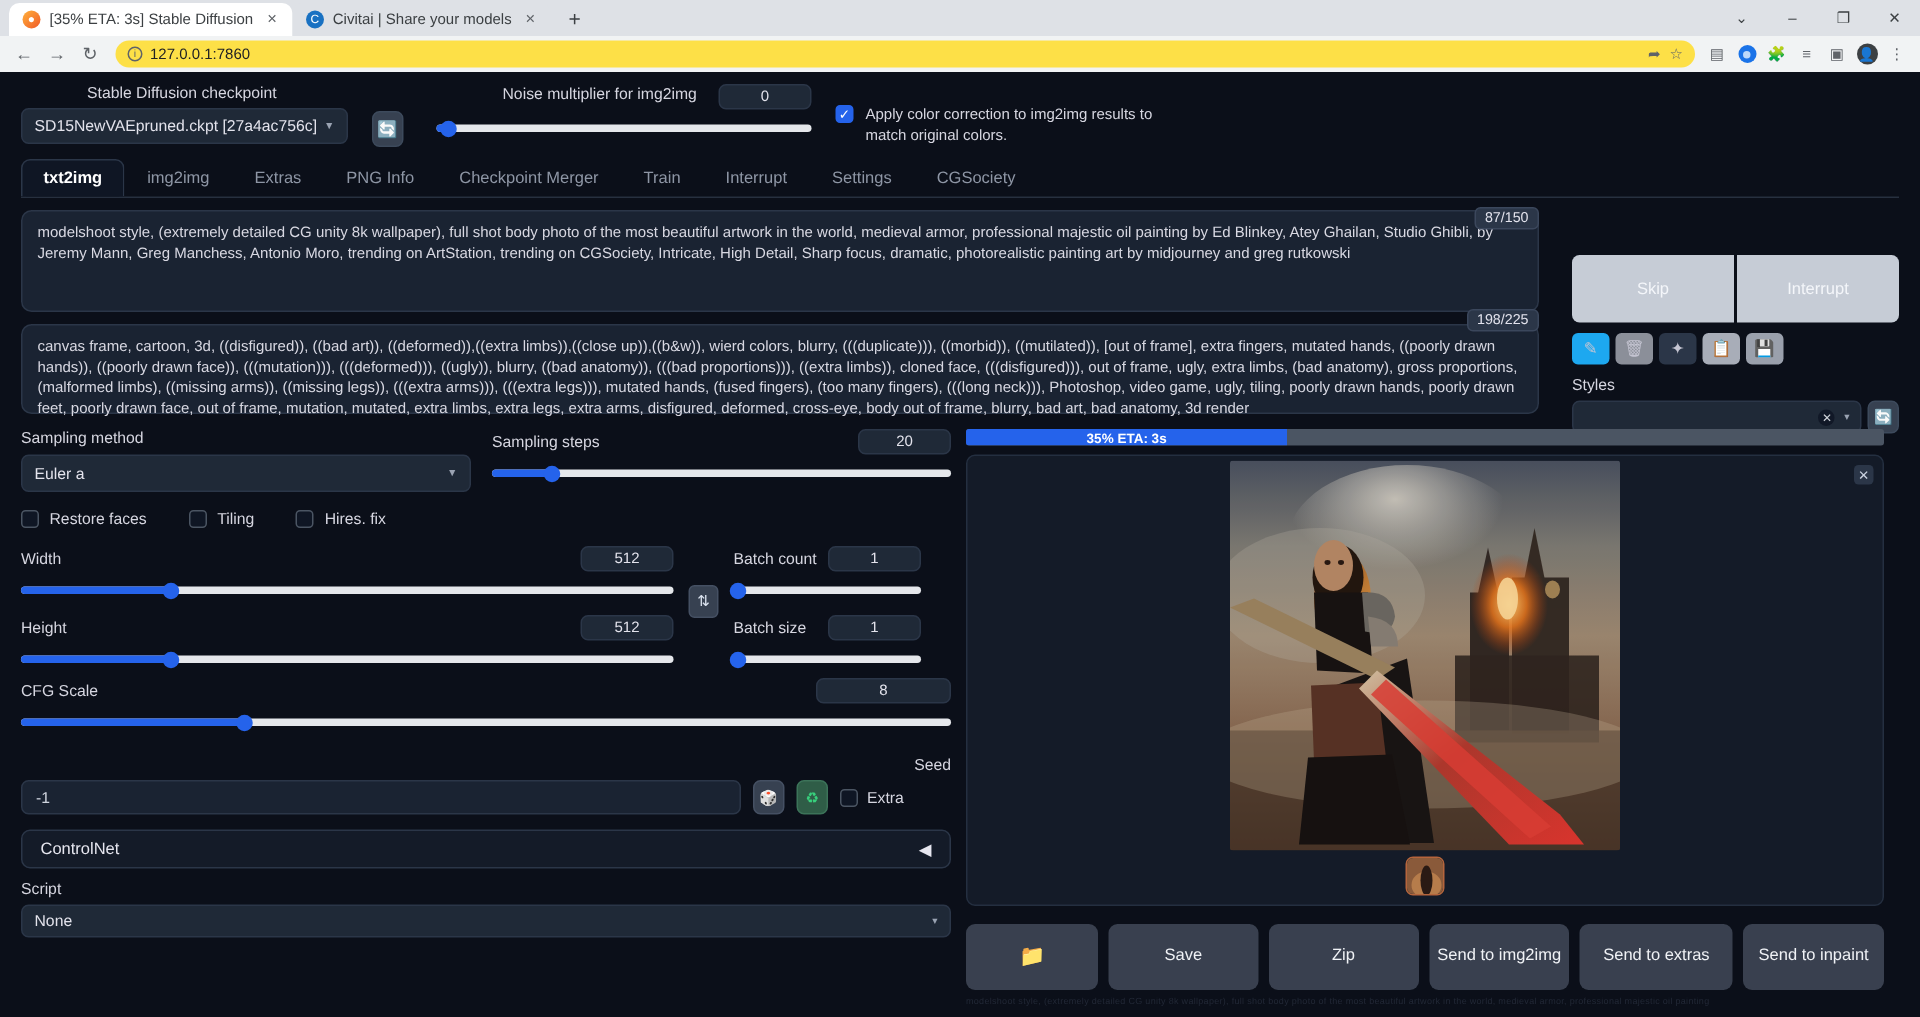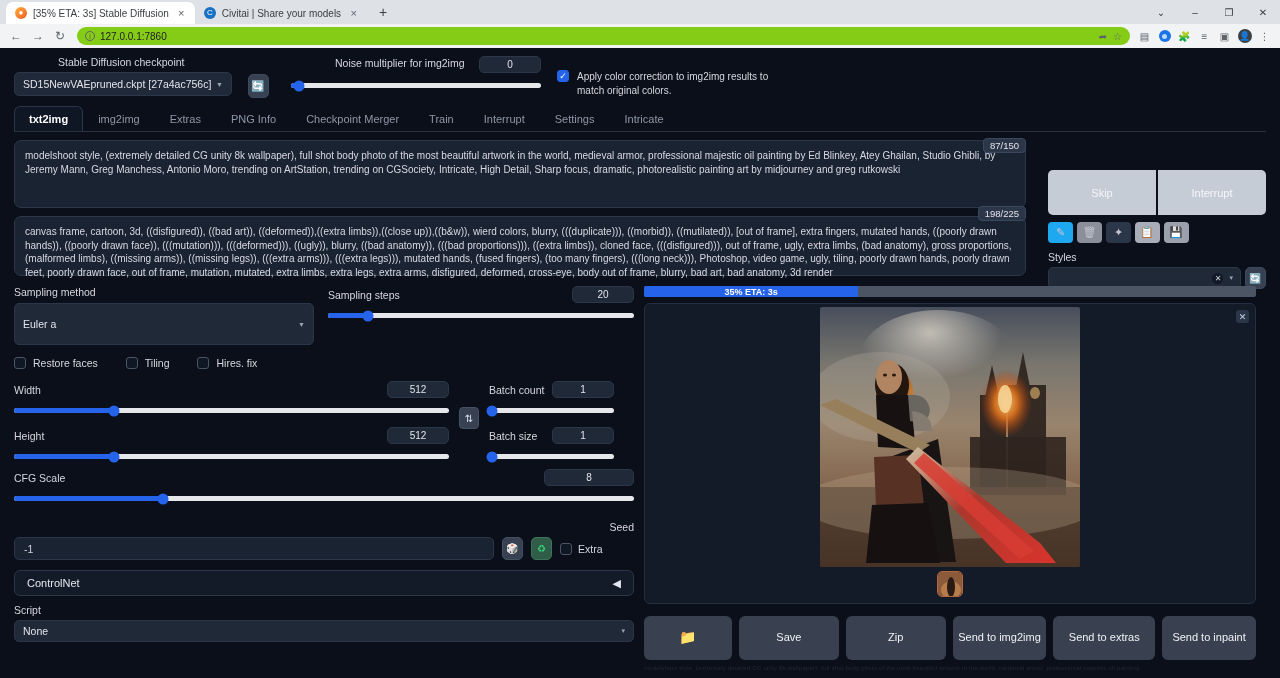--- a/index.html
+++ b/index.html
@@ -64,21 +64,21 @@
     display: flex; align-items: center; padding: 0 6px;
     gap: 2px;
   }
   .navbtn {
     width: 20px; height: 20px; display: flex;
     align-items: center; justify-content: center;
     color: #5f6368; font-size: 12px; border-radius: 50%;
   }
   .omnibox {
     flex: 1 1 auto; height: 18px; margin: 0 5px;
-    background: #84cc16; border-radius: 9px;
+    background: #fde047; border-radius: 9px;
     display: flex; align-items: center; gap: 5px;
     padding: 0 8px; font-size: 10px; color: #202124;
   }
   .omni-info {
     width: 10px; height: 10px; border-radius: 50%;
     border: 1px solid #5f6368; color: #5f6368;
     font-size: 7px; display: flex; align-items: center; justify-content: center;
     flex: 0 0 10px; line-height: 1;
   }
   .omni-url { flex: 1 1 auto; }
@@ -421,21 +421,21 @@
 
   <div class="tabs">
     <div class="tab active">txt2img</div>
     <div class="tab">img2img</div>
     <div class="tab">Extras</div>
     <div class="tab">PNG Info</div>
     <div class="tab">Checkpoint Merger</div>
     <div class="tab">Train</div>
     <div class="tab">Interrupt</div>
     <div class="tab">Settings</div>
-    <div class="tab">Intricate</div>
+    <div class="tab">CGSociety</div>
   </div>
 
   <div class="prompt-area">
     <div class="prompt-row">
       <div class="prompt-box pos">modelshoot style, (extremely detailed CG unity 8k wallpaper), full shot body photo of the most beautiful artwork in the world, medieval armor, professional majestic oil painting by Ed Blinkey, Atey Ghailan, Studio Ghibli, by Jeremy Mann, Greg Manchess, Antonio Moro, trending on ArtStation, trending on CGSociety, Intricate, High Detail, Sharp focus, dramatic, photorealistic painting art by midjourney and greg rutkowski</div>
       <span class="counter" style="right:240px; top:-2px;">87/150</span>
     </div>
     <div class="prompt-row">
       <div class="prompt-box neg">canvas frame, cartoon, 3d, ((disfigured)), ((bad art)), ((deformed)),((extra limbs)),((close up)),((b&amp;w)), wierd colors, blurry, (((duplicate))), ((morbid)), ((mutilated)), [out of frame], extra fingers, mutated hands, ((poorly drawn hands)), ((poorly drawn face)), (((mutation))), (((deformed))), ((ugly)), blurry, ((bad anatomy)), (((bad proportions))), ((extra limbs)), cloned face, (((disfigured))), out of frame, ugly, extra limbs, (bad anatomy), gross proportions, (malformed limbs), ((missing arms)), ((missing legs)), (((extra arms))), (((extra legs))), mutated hands, (fused fingers), (too many fingers), (((long neck))), Photoshop, video game, ugly, tiling, poorly drawn hands, poorly drawn feet, poorly drawn face, out of frame, mutation, mutated, extra limbs, extra legs, extra arms, disfigured, deformed, cross-eye, body out of frame, blurry, bad art, bad anatomy, 3d render</div>
       <span class="counter" style="right:240px; top:-10px;">198/225</span>
@@ -463,21 +463,21 @@
       </div>
     </div>
   </div>
 
   <div class="lower">
 
     <div class="left-col">
       <div class="row2">
         <div class="samp-method">
           <span class="sm-label">Sampling method</span>
-          <div class="select-box" style="margin-top:5px;height:42px;">
+          <div class="select-box" style="margin-top:5px;height:25px;">
             <span>Euler a</span>
             <span class="caret">▼</span>
           </div>
         </div>
         <div class="samp-steps">
           <div class="head-line">
             <span class="sm-label">Sampling steps</span>
             <span class="num-pill">20</span>
           </div>
           <div class="slider">

